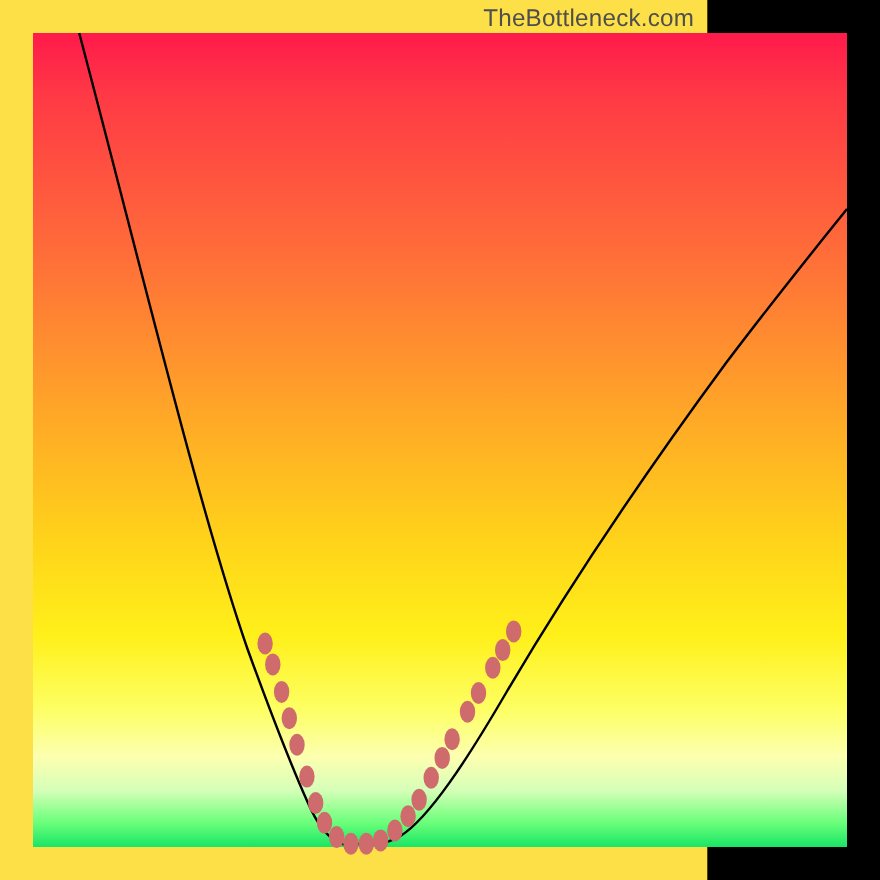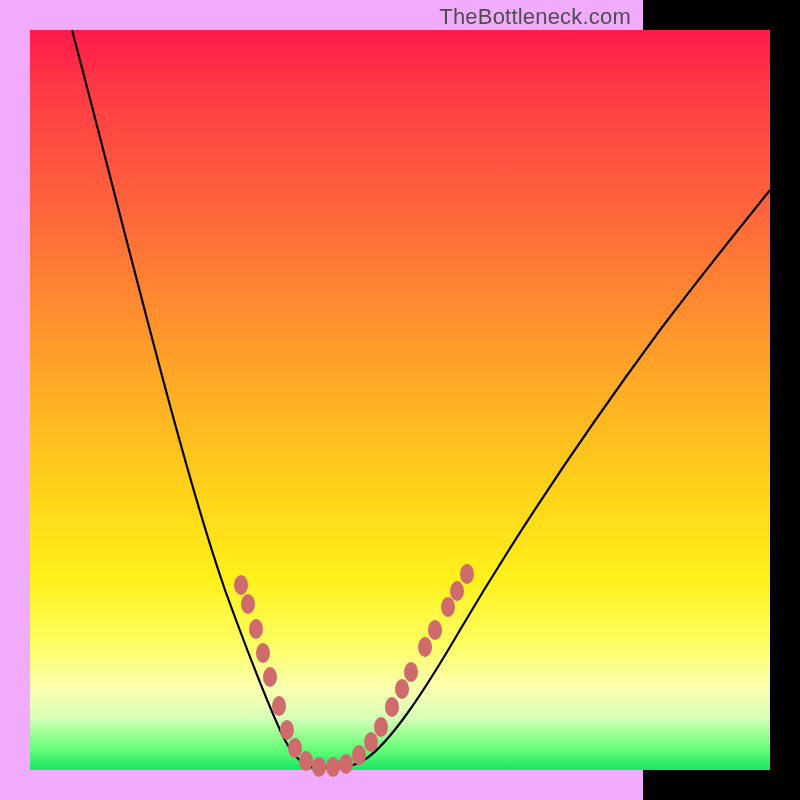--- a/index.html
+++ b/index.html
@@ -8,21 +8,21 @@
     width: 800px;
     height: 800px;
     overflow: hidden;
     background: #000;
     font-family: Arial, Helvetica, sans-serif;
   }
   .outer {
     position: relative;
     width: 643px;
     height: 800px;
-    background: #f0abfc;
+    background: #fde047;
   }
   .watermark {
     position: absolute;
     top: 4px;
     right: 12px;
     color: #4e4e4e;
     font-size: 22px;
     font-weight: 500;
     letter-spacing: 0.2px;
     z-index: 10;

